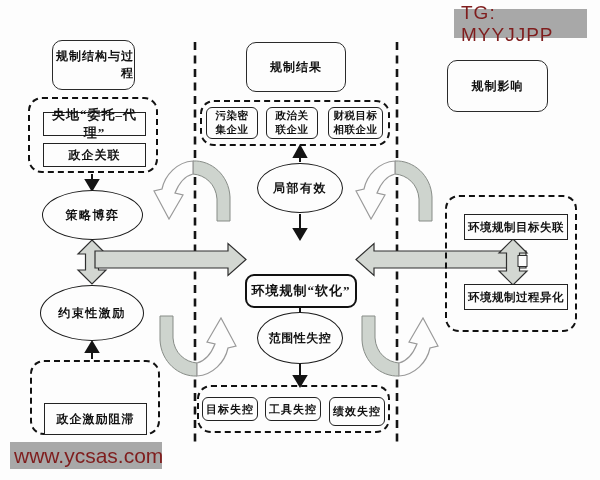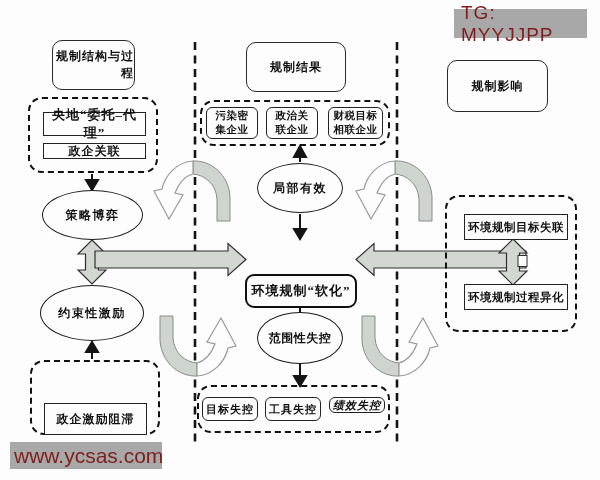--- a/index.html
+++ b/index.html
@@ -74,38 +74,38 @@
   <div class="dashedbox" style="left:200px;top:100px;width:190px;height:46px;"></div>
   <div class="dashedbox" style="left:30px;top:360px;width:130px;height:75px;"></div>
   <div class="dashedbox" style="left:197px;top:385px;width:193px;height:48px;"></div>
   <div class="dashedbox" style="left:445px;top:195px;width:132px;height:137px;"></div>
 
   <div class="node hdr" style="left:52px;top:40px;width:83px;height:50px;text-align:right;">规制结构与过程</div>
   <div class="node hdr" style="left:246px;top:42px;width:100px;height:50px;">规制结果</div>
   <div class="node hdr" style="left:447px;top:48px;width:101px;height:52px;margin-top:12px;">规制影响</div>
 
   <div class="node smallbox" style="left:43px;top:112px;width:103px;height:24px;font-size:13px;">央地“委托–代理”</div>
-  <div class="node smallbox" style="left:43px;top:143px;width:103px;height:16px;">政企关联</div>
+  <div class="node smallbox" style="left:43px;top:143px;width:103px;height:24px;">政企关联</div>
 
   <div class="node smallbox rounded6 twoline" style="left:206px;top:107px;width:52px;height:32px;">污染密集企业</div>
   <div class="node smallbox rounded6 twoline" style="left:266px;top:107px;width:52px;height:32px;">政治关联企业</div>
   <div class="node smallbox rounded6 twoline" style="left:328px;top:107px;width:55px;height:32px;">财税目标相联企业</div>
 
   <div class="node ellipse" style="left:42px;top:190px;width:101px;height:50px;">策略博弈</div>
   <div class="node ellipse" style="left:40px;top:285px;width:104px;height:56px;">约束性激励</div>
   <div class="node ellipse" style="left:257px;top:163px;width:86px;height:50px;">局部有效</div>
   <div class="node ellipse" style="left:257px;top:312px;width:86px;height:52px;letter-spacing:0.5px;">范围性失控</div>
 
   <div class="node centerbox" style="left:245px;top:238px;width:112px;height:34px;margin-top:36px;">环境规制“软化”</div>
 
   <div class="node smallbox" style="left:464px;top:214px;width:104px;height:26px;font-size:11.5px;letter-spacing:0.5px;">环境规制目标失联</div>
   <div class="node smallbox" style="left:464px;top:284px;width:104px;height:26px;font-size:11.5px;letter-spacing:0.5px;">环境规制过程异化</div>
 
   <div class="node smallbox" style="left:44px;top:403px;width:103px;height:32px;text-align:center;">政企激励阻滞</div>
 
   <div class="node smallbox rounded6" style="left:202px;top:397px;width:56px;height:24px;font-size:11px;">目标失控</div>
   <div class="node smallbox rounded6" style="left:265px;top:397px;width:56px;height:24px;font-size:11px;">工具失控</div>
-  <div class="node smallbox rounded6" style="left:329px;top:397px;width:56px;height:16px;font-size:11px;font-style:italic;">绩效失控</div>
+  <div class="node smallbox rounded6" style="left:329px;top:397px;width:56px;height:29px;font-size:11px;">绩效失控</div>
 
   <div id="wm-top" class="watermark">TG: MYYJJPP</div>
   <div id="wm-bottom" class="watermark">www.ycsas.com</div>
 
 </div>
 
 </body></html>

